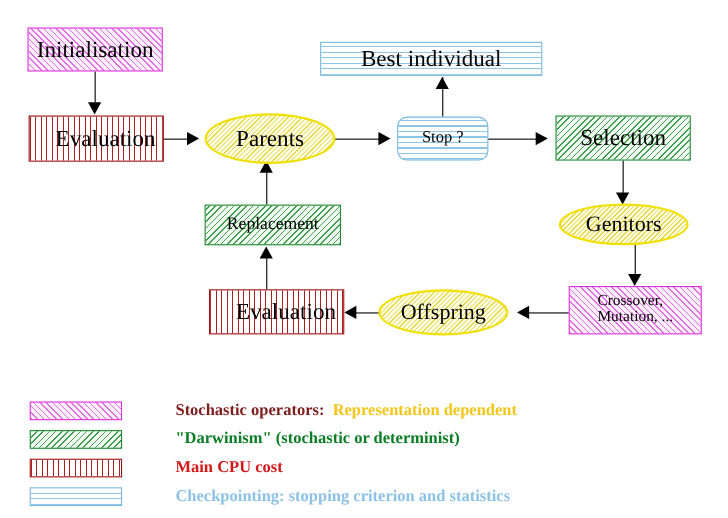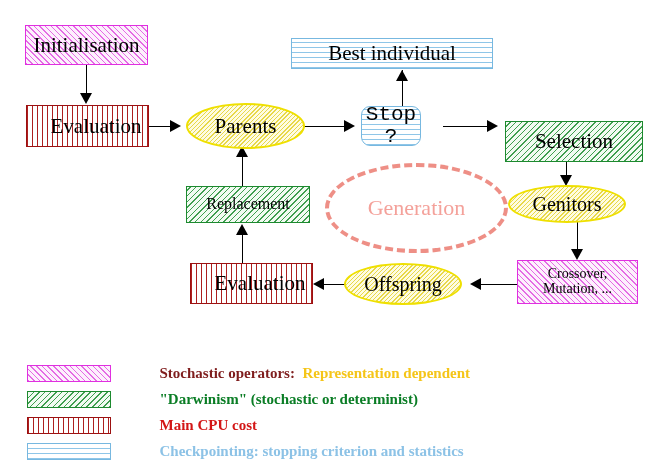--- a/index.html
+++ b/index.html
@@ -18,21 +18,21 @@
     overflow: hidden;
   }
 
   
   .node {
     position: absolute;
     box-sizing: border-box;
     display: flex;
     align-items: center;
     justify-content: center;
-    text-align: center;
+    text-align: left;
     color: #000000;
     line-height: 1.05;
     white-space: pre-line;
   }
   .node .lbl { position: relative; z-index: 2; }
 
   
   
   .fill-magenta {
     background-color: #fdf0fd;
@@ -180,25 +180,25 @@
   </div>
 
   <div class="node fill-yellow ellipse" style="left:186px; top:103px; width:119px; height:46px; font-size:21px;">
     <span class="lbl">Parents</span>
   </div>
 
   <div class="node fill-blue" style="left:291px; top:38px; width:202px; height:31px; font-size:21px;">
     <span class="lbl">Best individual</span>
   </div>
 
-  <div class="node fill-blue rounded" style="left:361px; top:106px; width:60px; height:40px; font-size:21px;font-family:Liberation Mono, monospace;">
+  <div class="node fill-blue rounded" style="left:361px; top:106px; width:83px; height:40px; font-size:15px;">
     <span class="lbl">Stop ?</span>
   </div>
 
-  <div class="node fill-green" style="left:505px; top:121px; width:138px; height:41px; font-size:21px;">
+  <div class="node fill-green" style="left:505px; top:105px; width:123px; height:41px; font-size:21px;">
     <span class="lbl">Selection</span>
   </div>
 
   <div class="node fill-yellow ellipse" style="left:508px; top:185px; width:118px; height:38px; font-size:20px;">
     <span class="lbl">Genitors</span>
   </div>
 
   <div class="node fill-magenta" style="left:517px; top:260px; width:121px; height:44px; font-size:14px;">
     <span class="lbl">Crossover,
 Mutation, ...</span>
@@ -209,23 +209,20 @@
   </div>
 
   <div class="node fill-red" style="left:190px; top:263px; width:123px; height:41px; font-size:21px;">
     <span class="lbl">Evaluation</span>
   </div>
 
   <div class="node fill-green" style="left:186px; top:186px; width:124px; height:37px; font-size:16px;">
     <span class="lbl">Replacement</span>
   </div>
 
-  <div class="generation" style="left:325px; top:163px; width:175px; height:82px; font-size:22px;">
-    <span class="lbl">Generation</span>
-  </div>
 
   <div class="legend-row" style="top:348px;">
     <div class="legend-swatch fill-magenta"></div>
     <div class="legend-text">
       <span class="part1" style="color:#7f1d1d;">Stochastic operators:</span><span class="part2" style="color:#f5c518;">  Representation dependent</span>
     </div>
   </div>
 
   <div class="legend-row" style="top:374px;">
     <div class="legend-swatch fill-green"></div>

